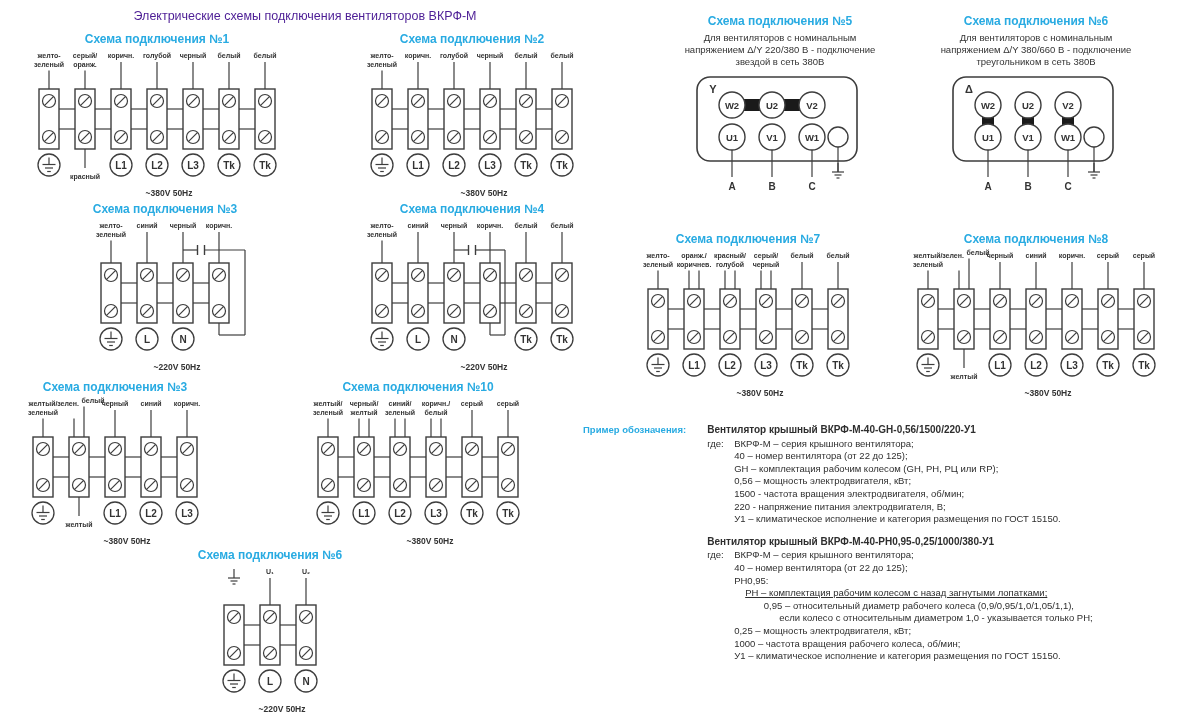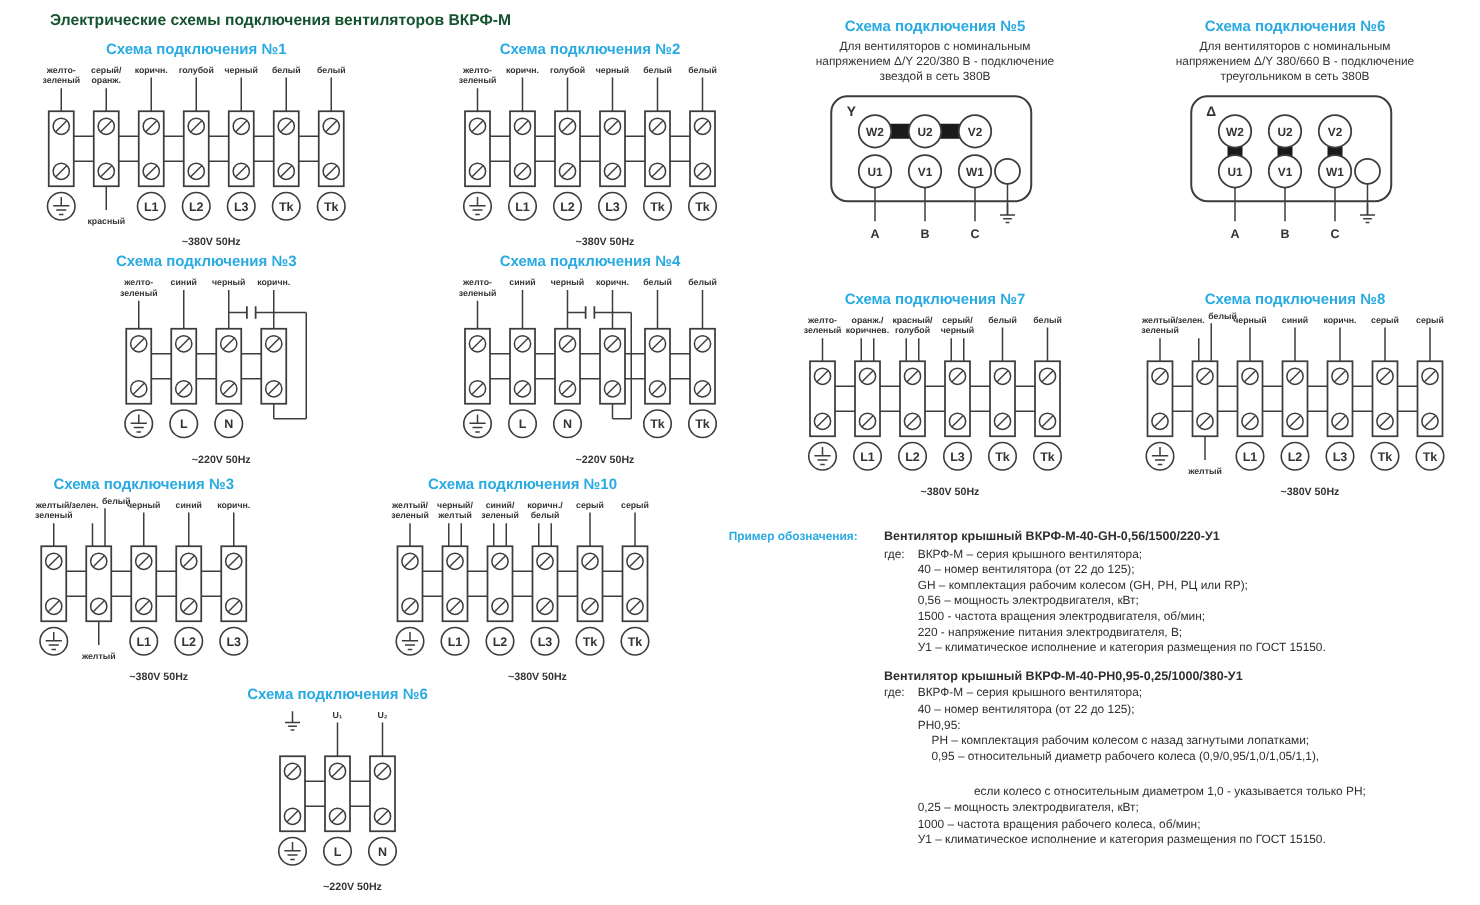--- a/index.html
+++ b/index.html
@@ -1,20 +1,20 @@
 <!DOCTYPE html>
 <html><head>
 <meta charset="utf-8">
 <style>
   *{margin:0;padding:0;box-sizing:border-box}
   html,body{width:1184px;height:724px}
   body{position:relative;background:#fff;overflow:hidden;
        font-family:"Liberation Sans","DejaVu Sans",sans-serif;color:#333}
-  .main-title{position:absolute;left:40px;top:9px;width:530px;text-align:left;
-              font-size:12.5px;font-weight:bold;color:#14532d}
+  .main-title{position:absolute;left:40px;top:9px;width:530px;text-align:center;
+              font-size:12.5px;font-weight:normal;color:#4c1d95}
   .scheme{position:absolute;text-align:center}
   .scheme-title{font-size:12px;font-weight:bold;color:#29abe2;margin-bottom:1px}
   .desc{font-size:9.5px;line-height:12px;white-space:pre-line;color:#333;margin-top:4px}
   svg.diagram{display:inline-block;margin-top:2px}
   .motor svg.diagram{margin-top:5px}
   svg text{font-family:"Liberation Sans","DejaVu Sans",sans-serif;fill:#333}
   .example{position:absolute;left:583px;top:424px;width:596px;
            font-size:9.5px;line-height:12.6px;color:#2e2e2e}
   .ex-row{display:flex;align-items:flex-start}
   .ex-lead{color:#29abe2;font-weight:bold;white-space:nowrap;margin-right:21px}
@@ -378,21 +378,21 @@
         <line x1="118.5" y1="26" x2="118.5" y2="36" stroke="#3d3d3d" stroke-width="1.4"></line>
         <line x1="125.5" y1="26" x2="125.5" y2="36" stroke="#3d3d3d" stroke-width="1.4"></line>
         <line x1="155" y1="31" x2="155" y2="116" stroke="#3d3d3d" stroke-width="1.2"></line>
         <line x1="155" y1="116" x2="140" y2="116" stroke="#3d3d3d" stroke-width="1.2"></line>
         <line x1="140" y1="116" x2="140" y2="104" stroke="#3d3d3d" stroke-width="1.2"></line>
       </g>
       <text x="134" y="151" font-size="8.5" font-weight="700" text-anchor="middle">~220V 50Hz</text>
     </svg>
 </section>
 
-<section class="scheme motor" style="left:598px;top:14px;width:300px">
+<section class="scheme motor" style="left:630px;top:14px;width:300px">
   <h3 class="scheme-title">Схема подключения №5</h3>
   <p class="desc">Для вентиляторов с номинальным
 напряжением Δ/Y 220/380 В - подключение
 звездой в сеть 380В</p>
   <svg class="diagram" viewBox="0 0 290 122" width="290" height="122">
       <rect x="62" y="4" width="160" height="84" rx="13" fill="none" stroke="#3d3d3d" stroke-width="1.6"></rect>
       <text x="78" y="20" font-size="11" font-weight="600" text-anchor="middle">Y</text>
       <rect x="107" y="26" width="20" height="12" fill="#1a1a1a"></rect>
       <rect x="147" y="26" width="20" height="12" fill="#1a1a1a"></rect>
       <circle cx="97" cy="32" r="13" fill="#fff" stroke="#3d3d3d" stroke-width="1.4"></circle>
@@ -901,22 +901,22 @@
           <div class="ex-line" style="padding-left: 27px;"><span>0,56 – мощность электродвигателя, кВт;</span></div>
           <div class="ex-line" style="padding-left: 27px;"><span>1500 - частота вращения электродвигателя, об/мин;</span></div>
           <div class="ex-line" style="padding-left: 27px;"><span>220 - напряжение питания электродвигателя, В;</span></div>
           <div class="ex-line" style="padding-left: 27px;"><span>У1 – климатическое исполнение и категория размещения по ГОСТ 15150.</span></div>
         </div>
         <div class="ex-block">
           <div class="ex-title">Вентилятор крышный ВКРФ-М-40-РН0,95-0,25/1000/380-У1</div>
           <div class="ex-line" style="padding-left: 0px;"><span class="ex-where">где:</span><span>ВКРФ-М – серия крышного вентилятора;</span></div>
           <div class="ex-line" style="padding-left: 27px;"><span>40 – номер вентилятора (от 22 до 125);</span></div>
           <div class="ex-line" style="padding-left: 27px;"><span>РН0,95:</span></div>
-          <div class="ex-line" style="padding-left: 38px;"><span>РН – комплектация рабочим колесом с назад загнутыми лопатками;</span></div>
-          <div class="ex-line" style="padding-left: 38px;"><span>0,95 – относительный диаметр рабочего колеса (0,9/0,95/1,0/1,05/1,1),</span></div>
-          <div class="ex-line" style="padding-left: 72px; margin-top: 16px;"><span>если колесо с относительным диаметром 1,0 - указывается только РН;</span></div>
+          <div class="ex-line" style="padding-left: 38px; text-decoration: underline;"><span>РН – комплектация рабочим колесом с назад загнутыми лопатками;</span></div>
+          <div class="ex-line" style="padding-left: 38px; text-align: center;"><span>0,95 – относительный диаметр рабочего колеса (0,9/0,95/1,0/1,05/1,1),</span></div>
+          <div class="ex-line" style="padding-left: 72px;"><span>если колесо с относительным диаметром 1,0 - указывается только РН;</span></div>
           <div class="ex-line" style="padding-left: 27px;"><span>0,25 – мощность электродвигателя, кВт;</span></div>
           <div class="ex-line" style="padding-left: 27px;"><span>1000 – частота вращения рабочего колеса, об/мин;</span></div>
           <div class="ex-line" style="padding-left: 27px;"><span>У1 – климатическое исполнение и категория размещения по ГОСТ 15150.</span></div>
         </div>
       </div>
   </div>
 </section>
 
 </body></html>

